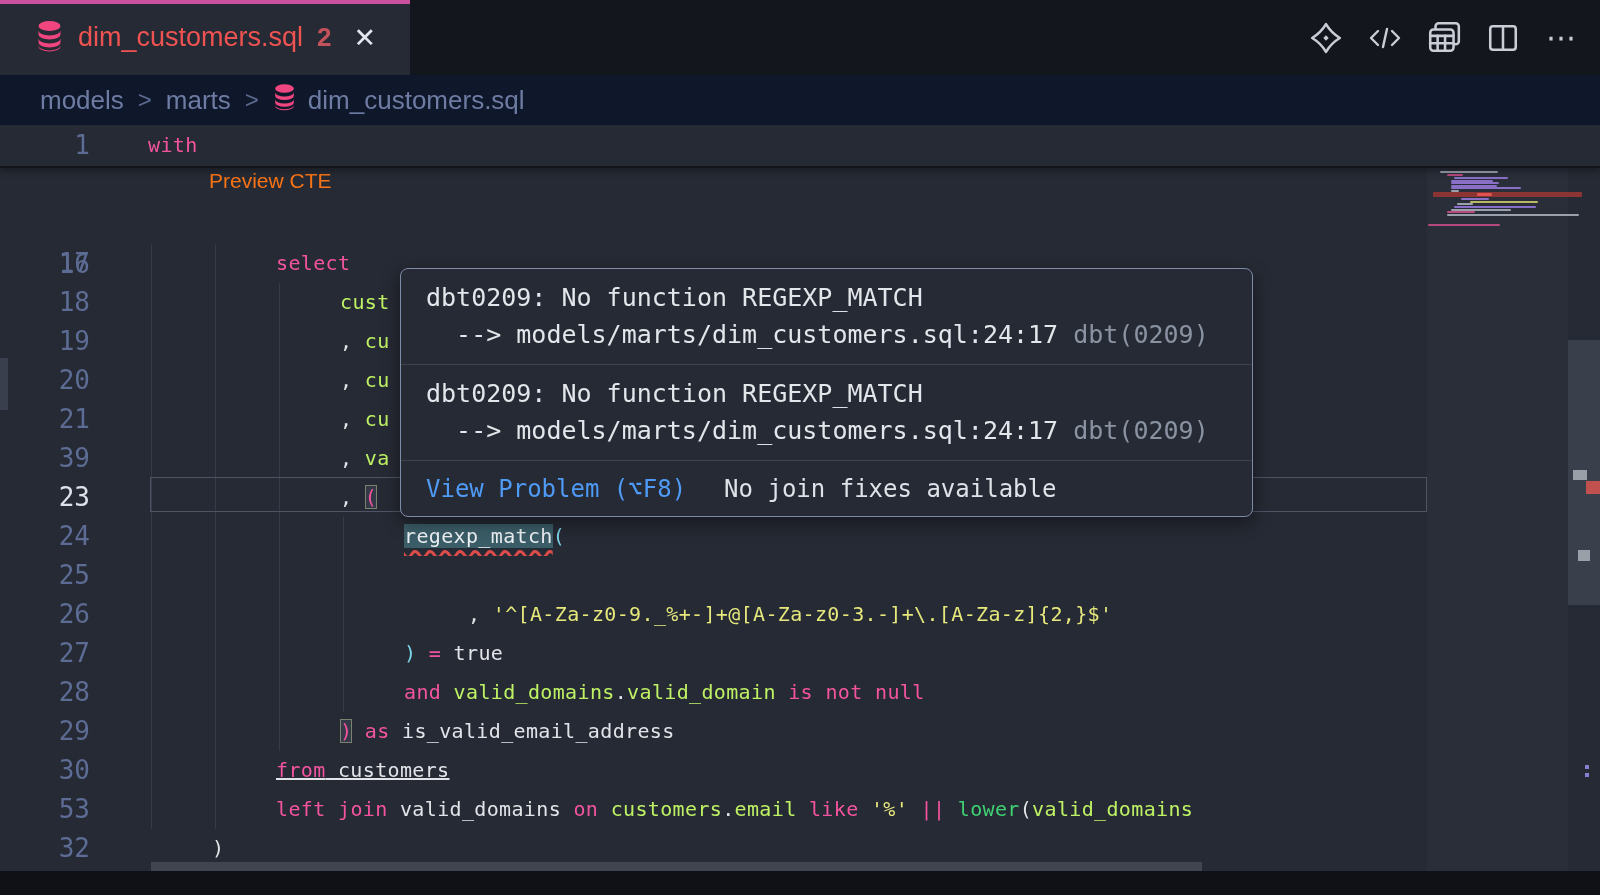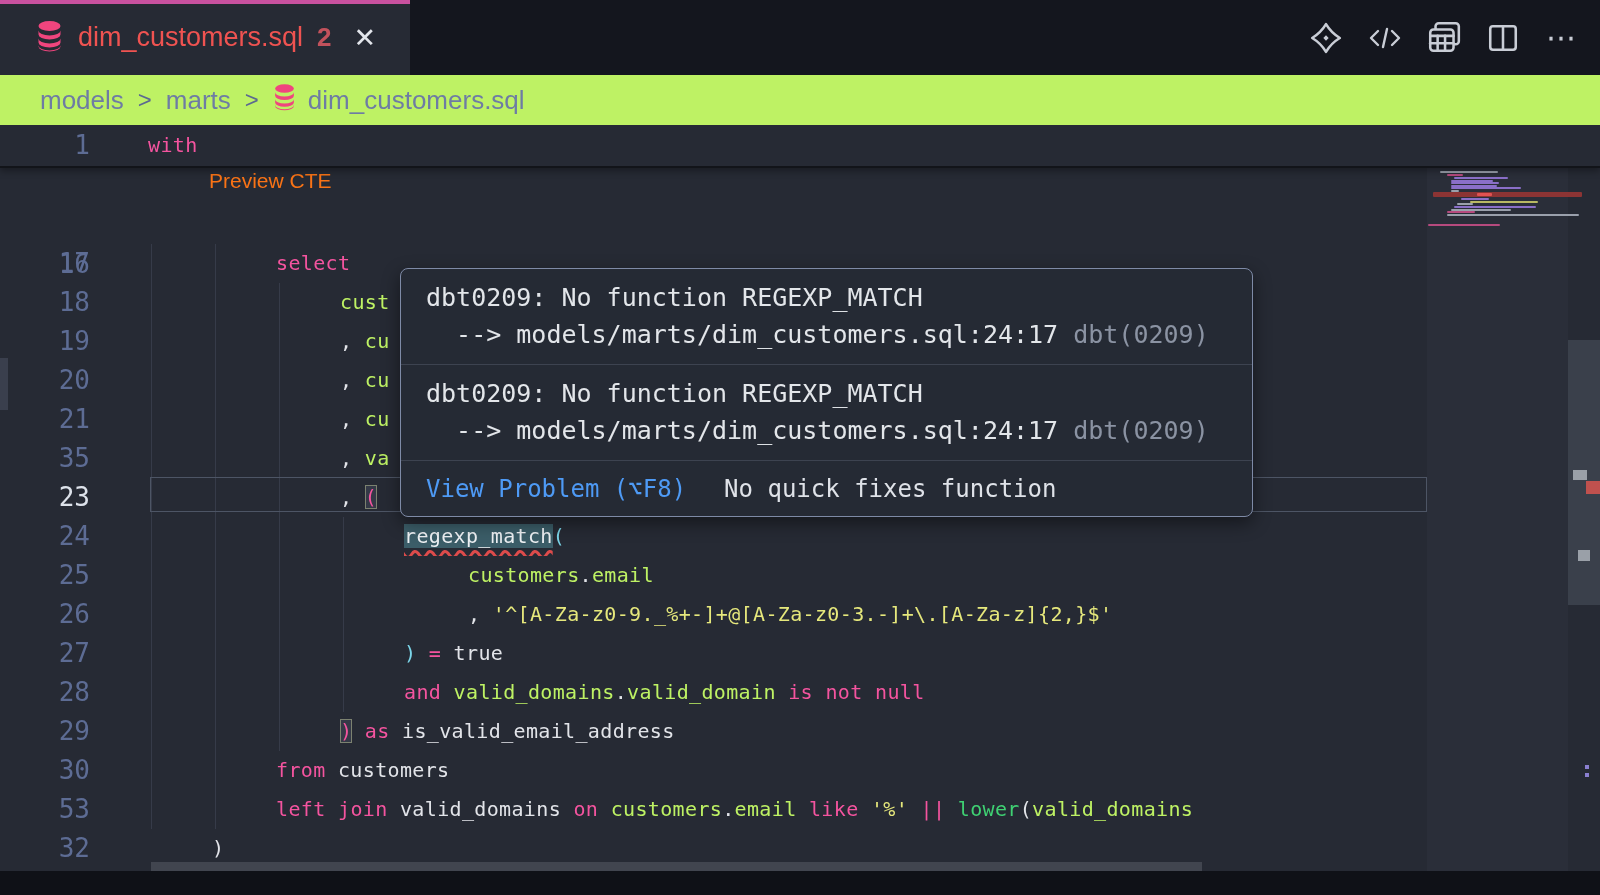--- a/index.html
+++ b/index.html
@@ -12,21 +12,21 @@
   .tab-accent{position:absolute;left:0;top:0;width:410px;height:4px;background:#c9519f;}
   .tab-name{color:#ef5351;font-size:27px;font-weight:500;margin-left:15px;}
   .tab-badge{color:#c2525c;font-size:26px;font-weight:600;margin-left:14px;}
   .tab-close{color:#e3e6ec;font-size:27px;margin-left:22px;cursor:pointer;}
   .tab-actions{position:absolute;right:20px;top:0;height:75px;display:flex;align-items:center;gap:23px;}
   .action-icon{width:36px;height:36px;display:flex;align-items:center;justify-content:center;
                color:#c9cdd6;cursor:pointer;}
   .action-icon svg{stroke:#c9cdd6;fill:none;stroke-width:2.4;stroke-linecap:round;stroke-linejoin:round;}
   .more-glyph{font-size:30px;color:#c9cdd6;letter-spacing:2px;}
   
-  .breadcrumbs{position:absolute;left:0;top:75px;width:1600px;height:50px;background:#bef264;
+  .breadcrumbs{position:absolute;left:0;top:75px;width:1600px;height:50px;background:#0f172a;
                display:flex;align-items:center;padding-left:40px;box-sizing:border-box;gap:14px;
                font-size:26px;color:#6e7ca4;}
   .crumb{cursor:pointer;}
   .crumb-sep{color:#5c6a90;font-size:24px;}
   .crumb-file{display:flex;align-items:center;gap:12px;}
   
   .editor{position:absolute;left:0;top:125px;width:1600px;height:770px;background:#262a34;
           overflow:hidden;font-family:"DejaVu Sans Mono",monospace;}
   .left-sliver{position:absolute;left:0;top:233px;width:8px;height:52px;background:#3a3f4d;}
   .guide{position:absolute;width:1px;background:#363b49;}
@@ -181,54 +181,53 @@
         </div>
         <div class="code-row" style="top: 236px;">
           <span class="ln">20</span>
           <span class="code-text" style="padding-left: 192px;"><span class="tk-tx">, </span><span class="tk-id">cu</span></span>
         </div>
         <div class="code-row" style="top: 275px;">
           <span class="ln">21</span>
           <span class="code-text" style="padding-left: 192px;"><span class="tk-tx">, </span><span class="tk-id">cu</span></span>
         </div>
         <div class="code-row" style="top: 314px;">
-          <span class="ln">35</span>
+          <span class="ln">39</span>
           <span class="code-text" style="padding-left: 192px;"><span class="tk-tx">, </span><span class="tk-id">va</span></span>
         </div>
         <div class="code-row" style="top: 353px;">
           <span class="ln ln-active">23</span>
           <span class="code-text" style="padding-left: 192px;"><span class="tk-tx">, </span><span class="tk-kw tk-box">(</span></span>
         </div>
         <div class="code-row" style="top: 392px;">
           <span class="ln">24</span>
           <span class="code-text" style="padding-left: 256px;"><span class="tk-tx tk-hl">regexp_match</span><span class="tk-cy">(</span></span>
         </div>
         <div class="code-row" style="top: 431px;">
           <span class="ln">25</span>
-          <span class="code-text" style="padding-left: 320px;"><span class="tk-id">customers</span><span class="tk-tx">.</span><span class="tk-id">email</span></span>
         </div>
         <div class="code-row" style="top: 470px;">
           <span class="ln">26</span>
           <span class="code-text" style="padding-left: 320px;"><span class="tk-tx">, </span><span class="tk-str">'^[A-Za-z0-9._%+-]+@[A-Za-z0-3.-]+\.[A-Za-z]{2,}$'</span></span>
         </div>
         <div class="code-row" style="top: 509px;">
           <span class="ln">27</span>
           <span class="code-text" style="padding-left: 256px;"><span class="tk-cy">)</span><span class="tk-tx"> </span><span class="tk-kw">=</span><span class="tk-tx"> true</span></span>
         </div>
         <div class="code-row" style="top: 548px;">
           <span class="ln">28</span>
           <span class="code-text" style="padding-left: 256px;"><span class="tk-kw">and</span><span class="tk-tx"> </span><span class="tk-id">valid_domains</span><span class="tk-tx">.</span><span class="tk-id">valid_domain</span><span class="tk-tx"> </span><span class="tk-kw">is</span><span class="tk-tx"> </span><span class="tk-kw">not</span><span class="tk-tx"> </span><span class="tk-kw">null</span></span>
         </div>
         <div class="code-row" style="top: 587px;">
           <span class="ln">29</span>
           <span class="code-text" style="padding-left: 192px;"><span class="tk-kw tk-box">)</span><span class="tk-tx"> </span><span class="tk-kw">as</span><span class="tk-tx"> is_valid_email_address</span></span>
         </div>
         <div class="code-row" style="top: 626px;">
           <span class="ln">30</span>
-          <span class="code-text" style="padding-left: 128px;"><span class="tk-kw">from</span><span class="tk-tx"> customers</span></span>
+          <span class="code-text" style="padding-left: 128px; text-decoration: underline;"><span class="tk-kw">from</span><span class="tk-tx"> customers</span></span>
         </div>
         <div class="code-row" style="top: 665px;">
           <span class="ln">53</span>
           <span class="code-text" style="padding-left: 128px;"><span class="tk-kw">left</span><span class="tk-tx"> </span><span class="tk-kw">join</span><span class="tk-tx"> valid_domains </span><span class="tk-kw">on</span><span class="tk-tx"> </span><span class="tk-id">customers</span><span class="tk-tx">.</span><span class="tk-id">email</span><span class="tk-tx"> </span><span class="tk-kw">like</span><span class="tk-tx"> </span><span class="tk-str">'%'</span><span class="tk-tx"> </span><span class="tk-kw">||</span><span class="tk-tx"> </span><span class="tk-fn">lower</span><span class="tk-tx">(</span><span class="tk-id">valid_domains</span></span>
         </div>
         <div class="code-row" style="top: 704px;">
           <span class="ln">32</span>
           <span class="code-text" style="padding-left: 64px;"><span class="tk-tx">)</span></span>
         </div>
         <div class="code-row" style="top: 743px;">
@@ -250,21 +249,21 @@
             <div class="tt-line">dbt0209: No function REGEXP_MATCH</div>
             <div class="tt-line"><span>  --&gt; models/marts/dim_customers.sql:24:17 </span><span class="tt-src">dbt(0209)</span></div>
           </div>
           <div class="tt-block">
             <div class="tt-line">dbt0209: No function REGEXP_MATCH</div>
             <div class="tt-line"><span>  --&gt; models/marts/dim_customers.sql:24:17 </span><span class="tt-src">dbt(0209)</span></div>
           </div>
         </div>
       <div class="tt-footer">
         <span class="tt-action">View Problem (⌥F8)</span>
-        <span class="tt-status">No quick fixes function</span>
+        <span class="tt-status">No join fixes available</span>
       </div>
     </div>
 
     <div class="minimap" id="minimap">
         <div class="mini mini-kw" style="top: 0px; left: 6px; width: 14px;"></div>
         <div class="mini mini-tx" style="top: 3px; left: 13px; width: 42px;"></div>
         <div class="mini mini-kw" style="top: 6px; left: 20px; width: 16px;"></div>
         <div class="mini mini-tx" style="top: 9px; left: 27px; width: 30px;"></div>
         <div class="mini mini-tx" style="top: 11px; left: 24px; width: 14px;"></div>
         <div class="mini mini-tx" style="top: 14px; left: 24px; width: 20px;"></div>

